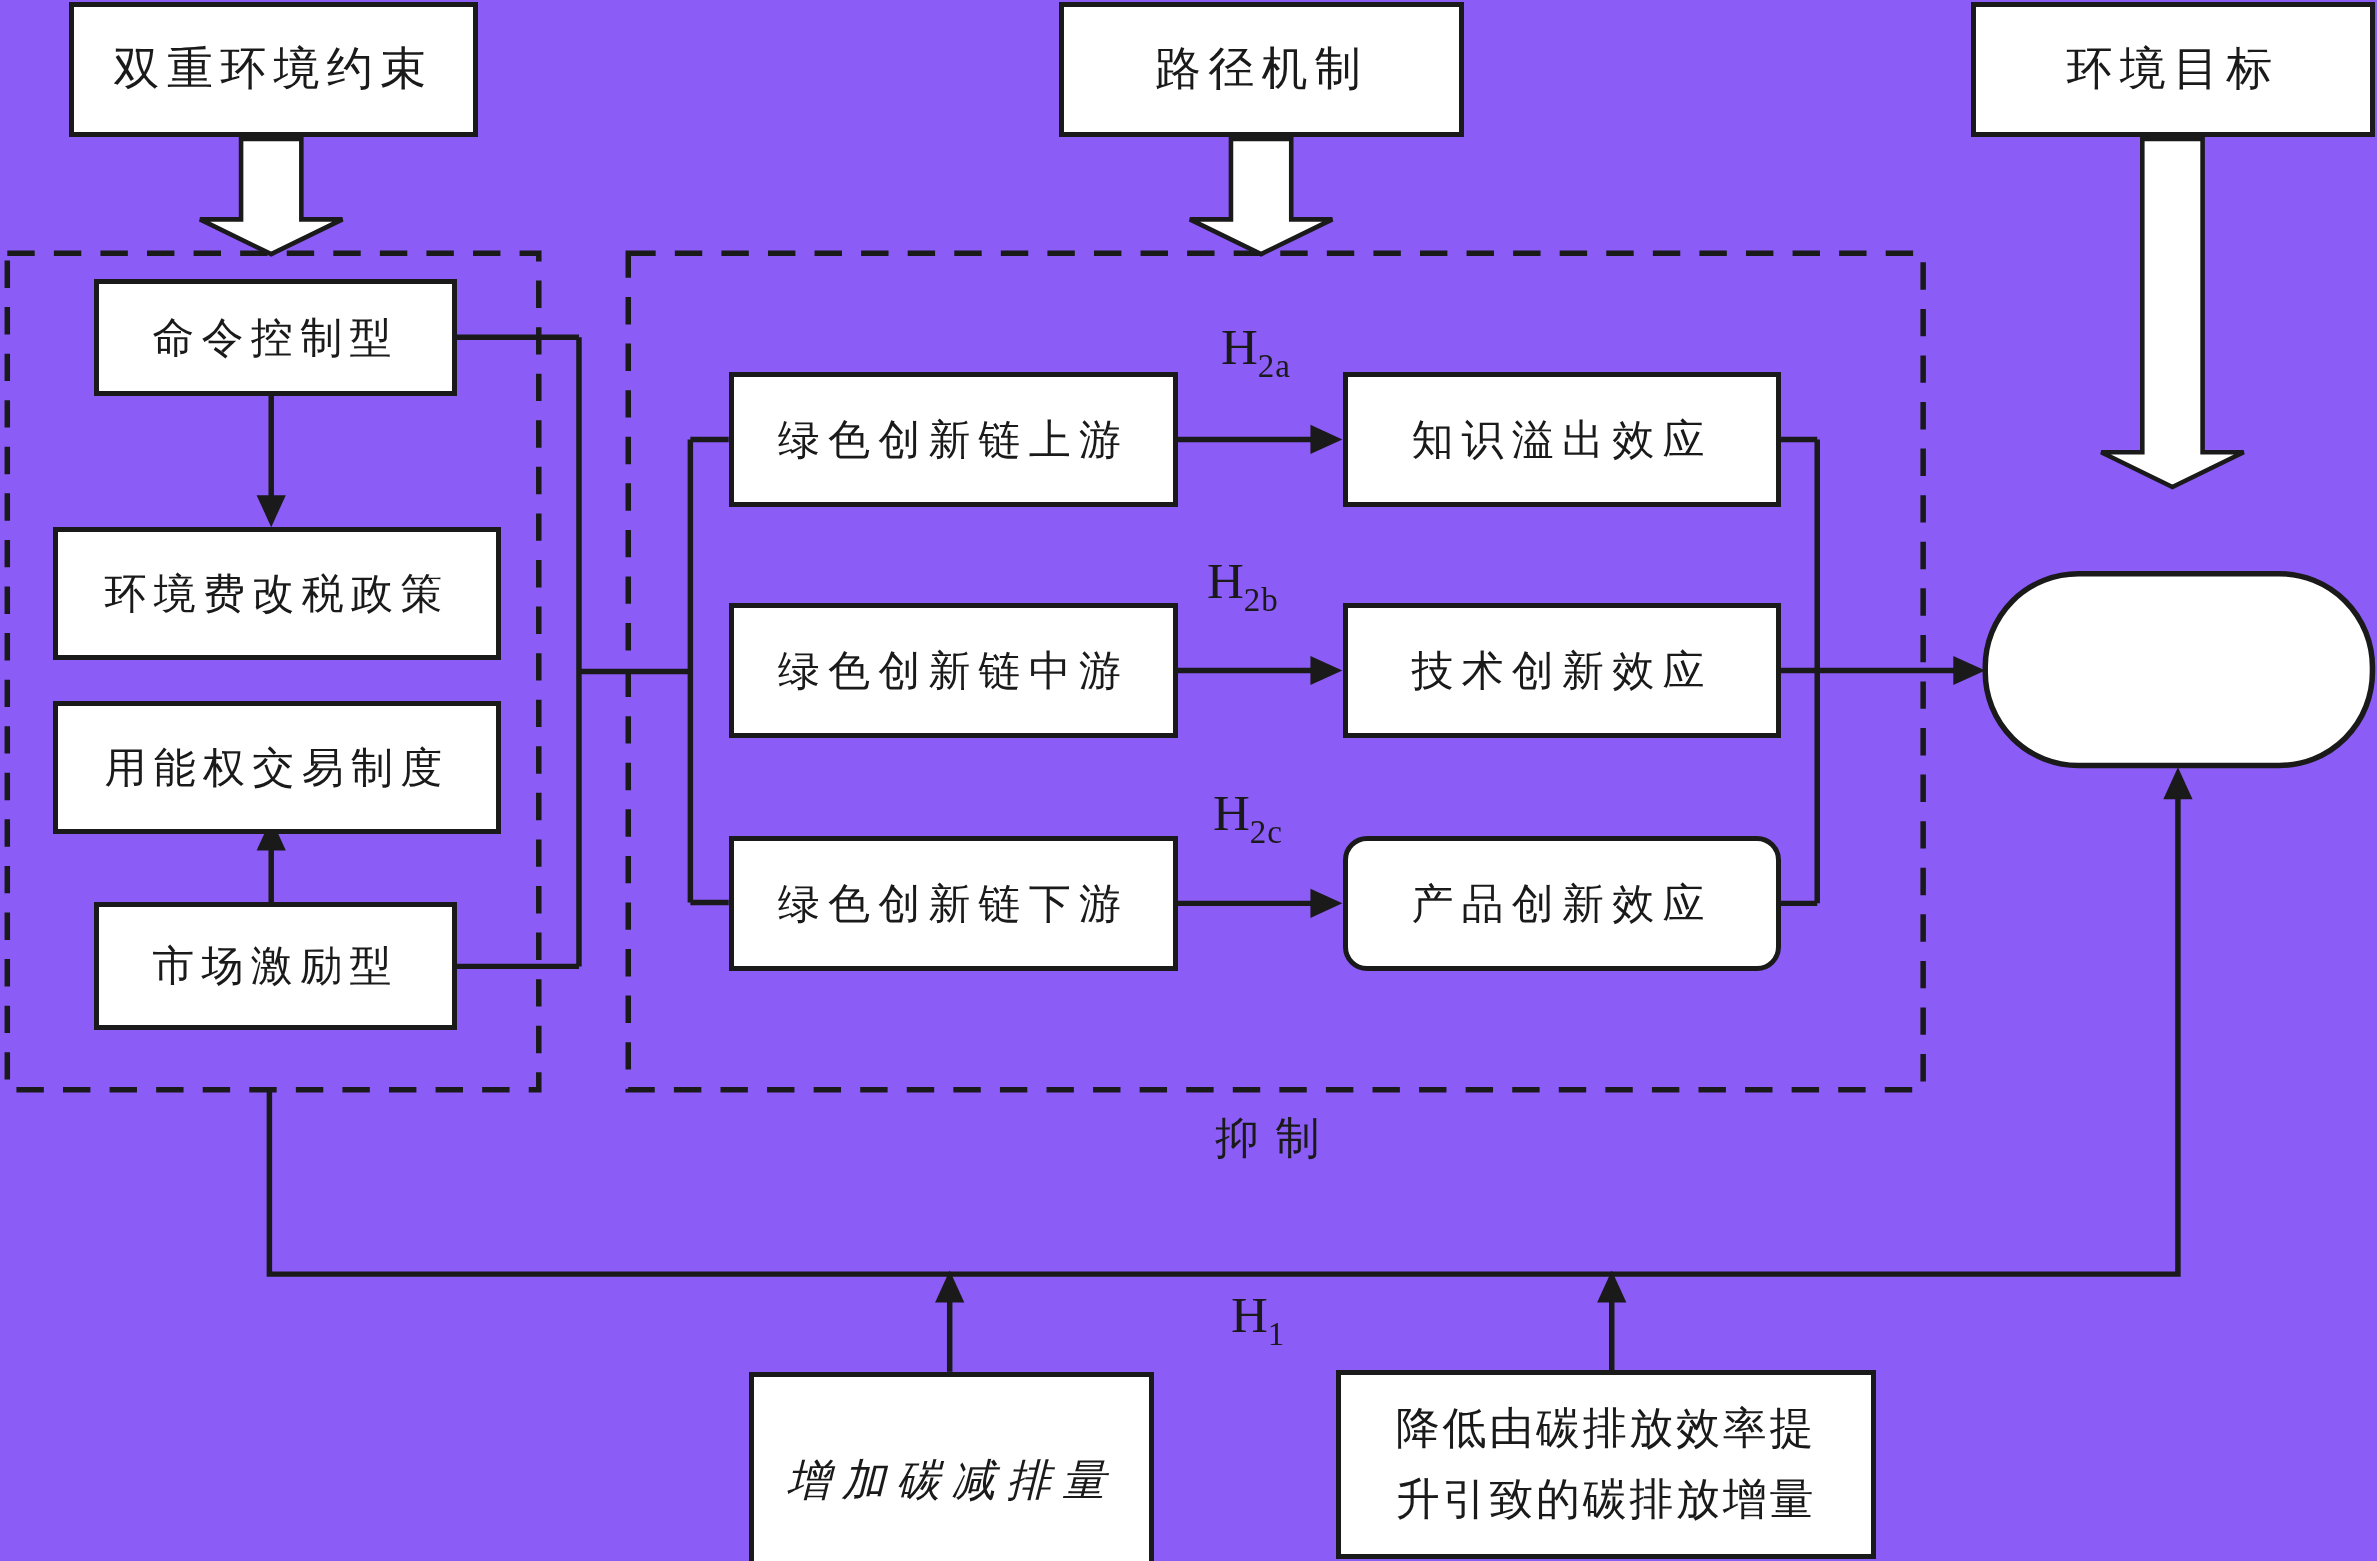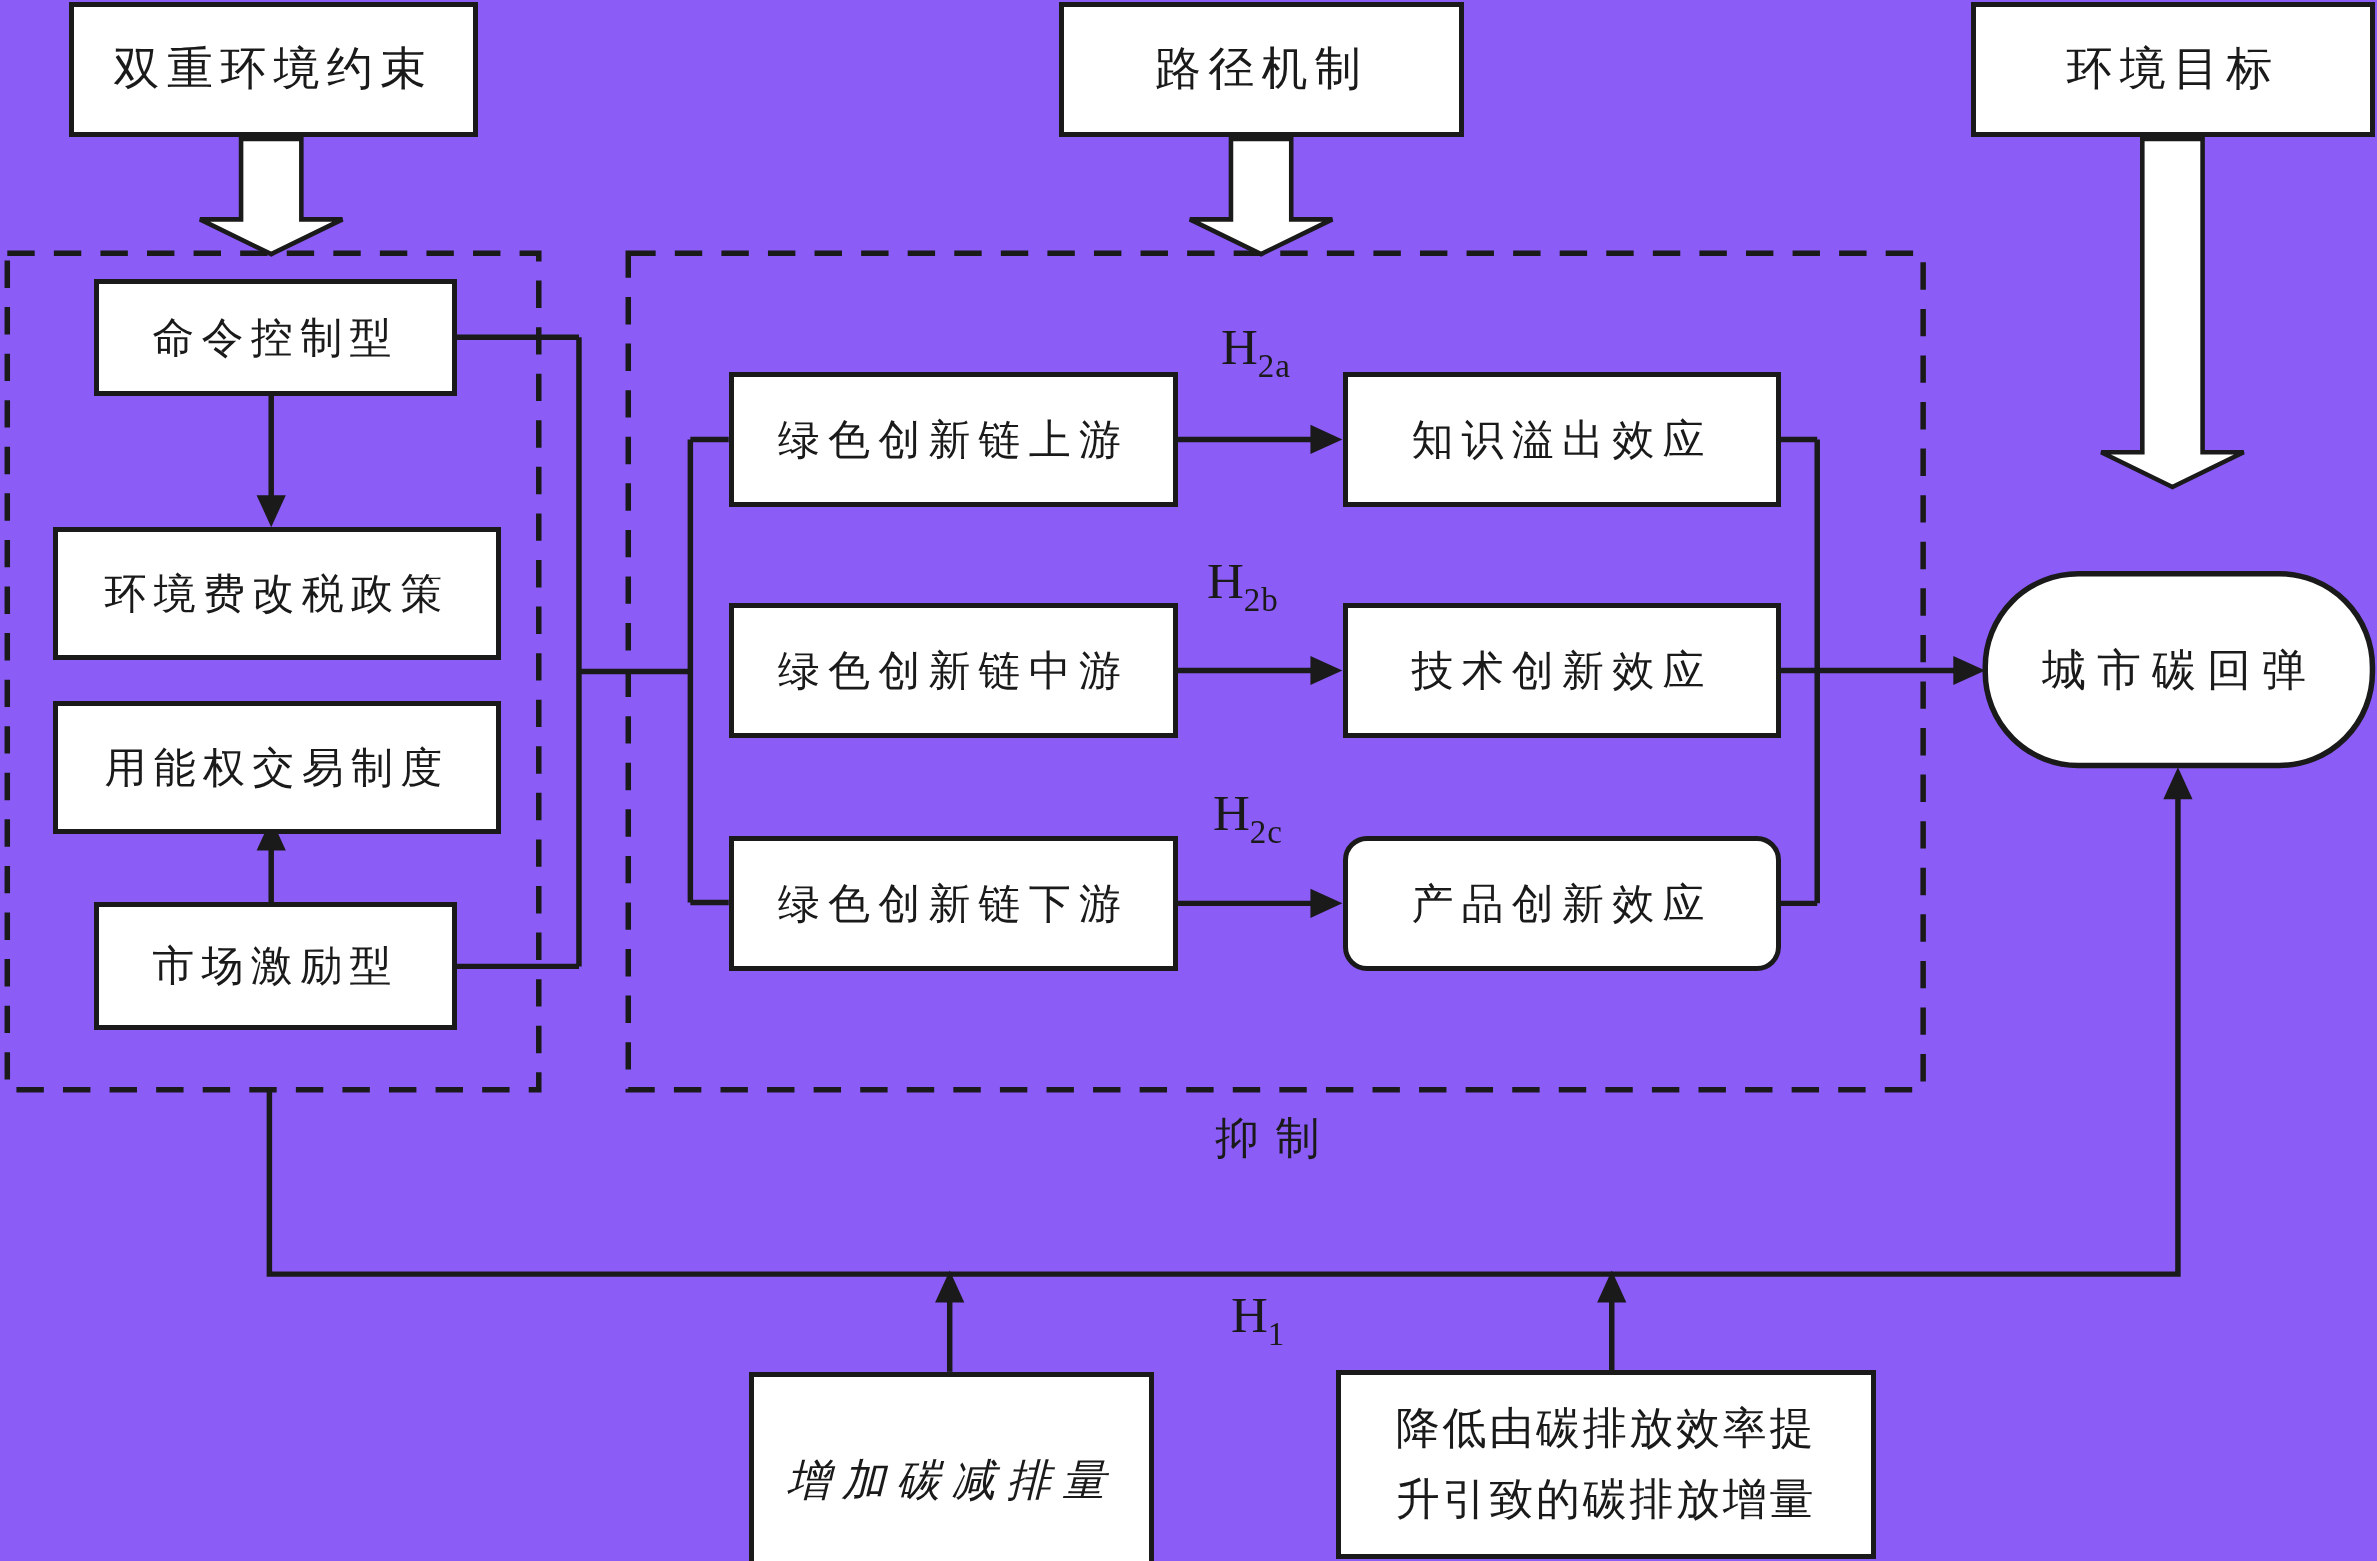--- a/index.html
+++ b/index.html
@@ -118,21 +118,20 @@
   </div>
   <div class="hlabel" style="left:1207px;top:552px;">
     <span>H</span><span class="sub">2b</span>
   </div>
   <div class="hlabel" style="left:1213px;top:784px;">
     <span>H</span><span class="sub">2c</span>
   </div>
 
   <div class="freelabel" style="left:1215px;top:1109px;">抑制</div>
 
-  <div class="outcome-text" style="left:1986px;top:574px;width:387px;height:192px;">城市碳回弹</div>
 
   <div class="hlabel" style="left:1231px;top:1286px;">
     <span>H</span><span class="sub">1</span>
   </div>
 
   <div class="box bottomlabel" style="left:749px;top:1372px;width:405px;height:216px;font-style:italic;">增加碳减排量</div>
 
   <div class="box twoline" style="left:1336px;top:1370px;width:540px;height:189px;">
     <div>
       <div>降低由碳排放效率提</div>

